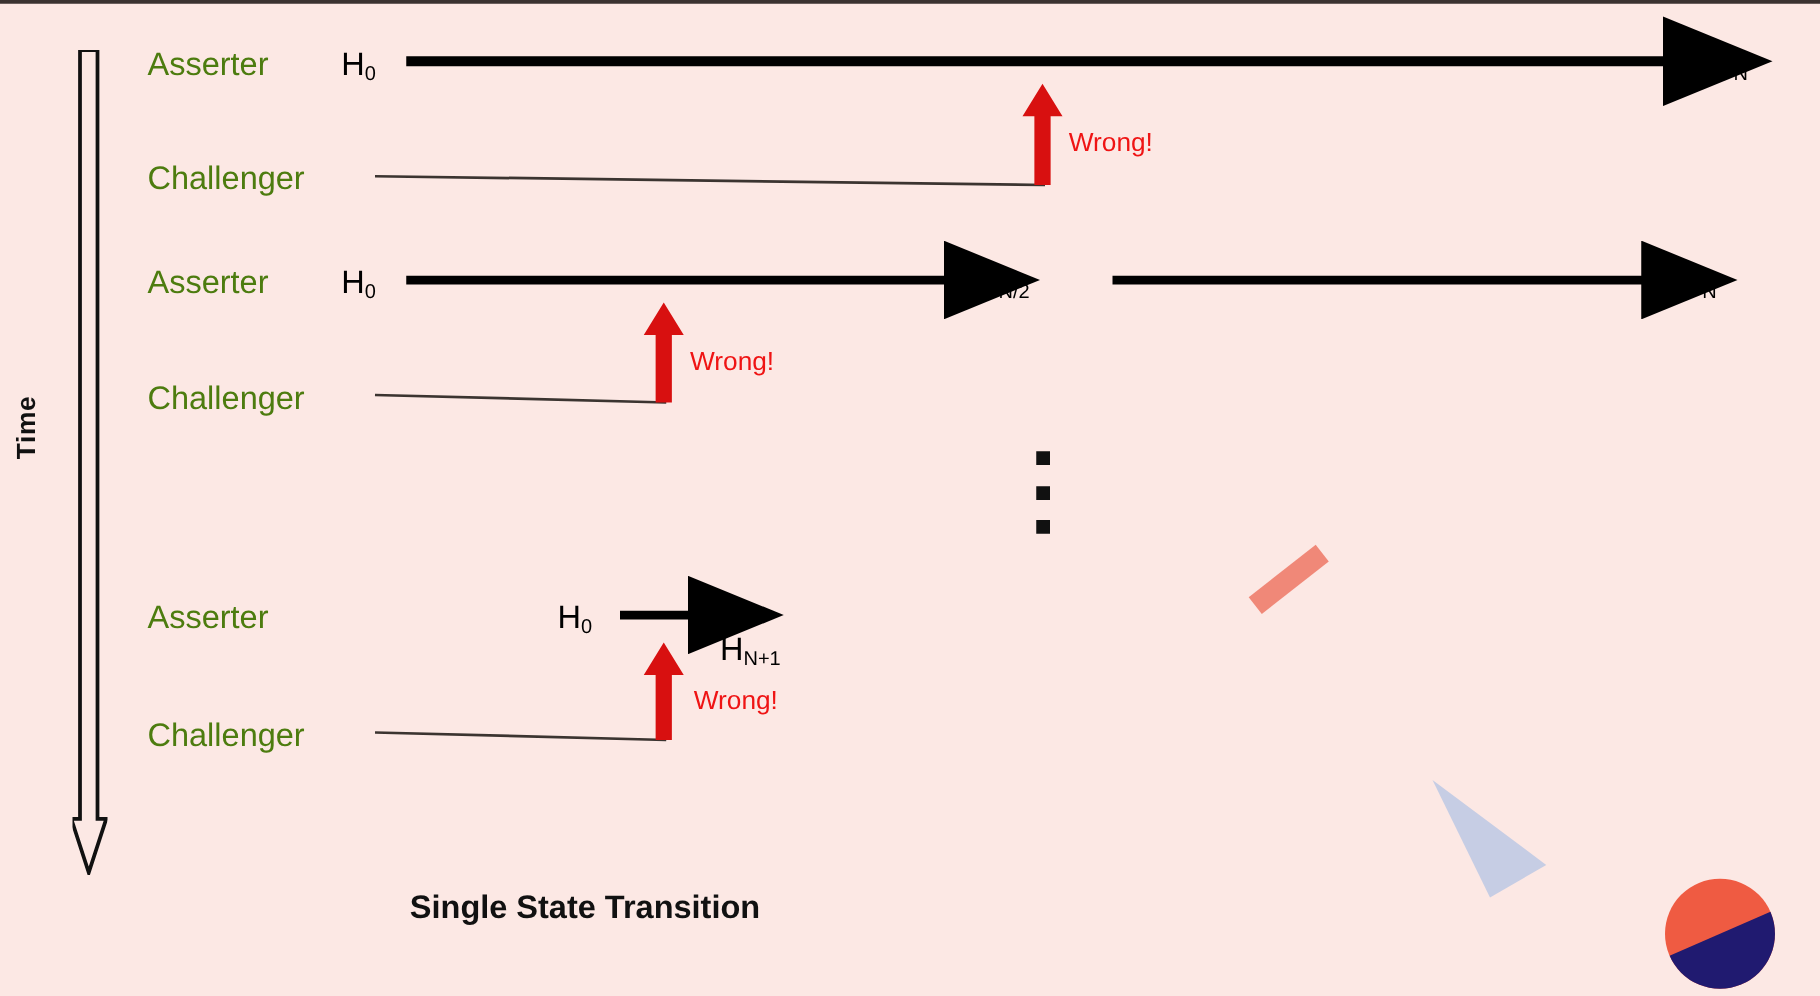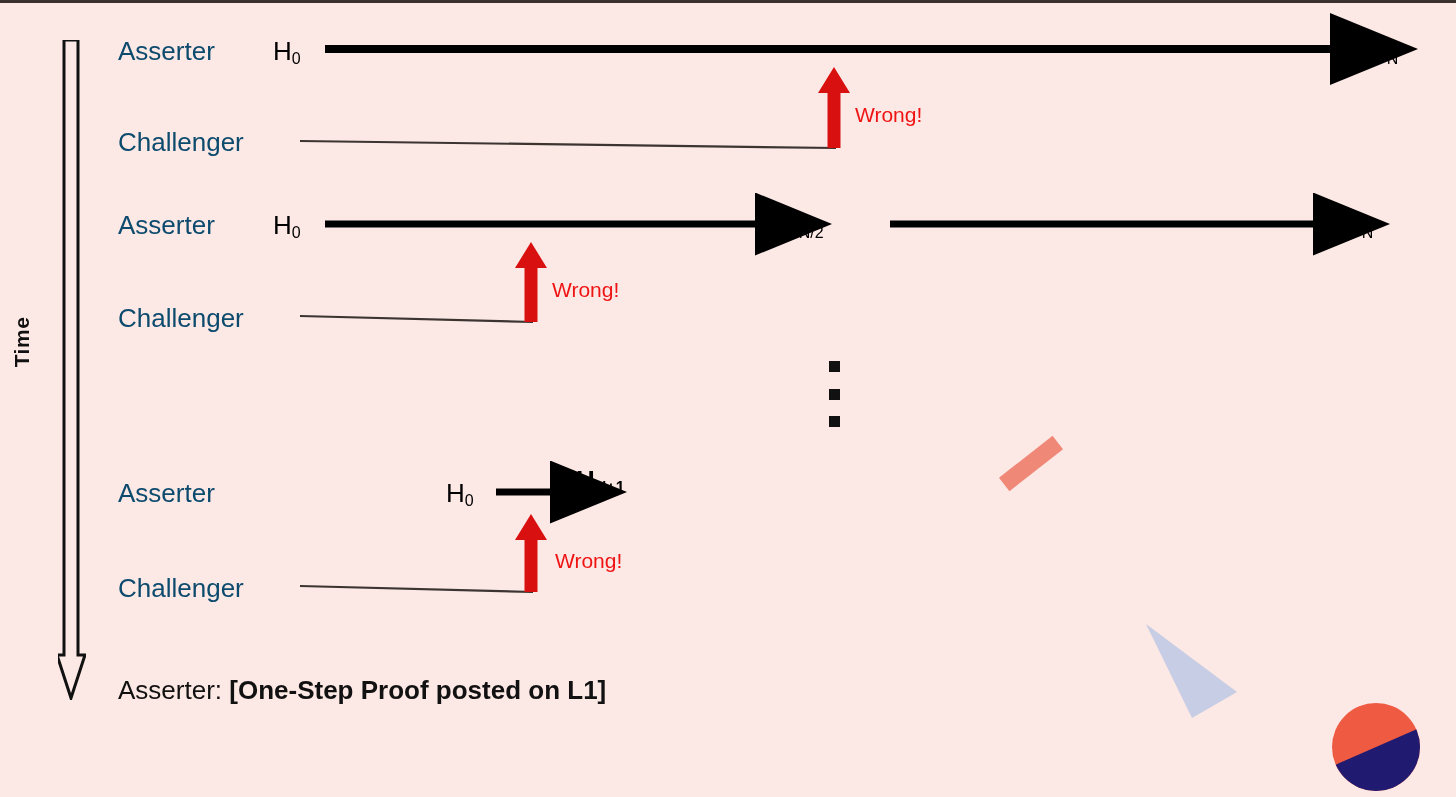--- a/index.html
+++ b/index.html
@@ -47,21 +47,21 @@
     font-size: 21px;
     font-weight: bold;
     color: #111;
     letter-spacing: 0.5px;
   }
 
   
   .role-label {
     position: absolute;
     font-size: 26px;
-    color: #0c4a6e;
+    color: #4d7c0f;
     white-space: nowrap;
     text-align: right;
   }
   .state-label {
     position: absolute;
     font-size: 26px;
     color: #000000;
     white-space: nowrap;
   }
   .state-label sub {
@@ -174,21 +174,21 @@
   <div>
     <div class="ellipsis-dot" style="left:829px; top:361px;"></div>
     <div class="ellipsis-dot" style="left:829px; top:389px;"></div>
     <div class="ellipsis-dot" style="left:829px; top:416px;"></div>
   </div>
 
   <div class="role-label" style="left:118px; top:478px;">Asserter</div>
   <div class="state-label" style="left:446px; top:478px;">
     <span>H</span><sub>0</sub>
   </div>
-  <div class="state-label" style="left:576px; top:465px;font-weight:bold;">
+  <div class="state-label" style="left:576px; top:504px;">
     <span>H</span><sub>N+1</sub>
   </div>
 
   <div class="role-label" style="left:118px; top:573px;">Challenger</div>
   <div class="wrong-label" style="left:555px; top:549px;">Wrong!</div>
 
   <svg class="layer" viewBox="0 0 1456 797">
     <defs>
       <marker id="blkArrow" markerWidth="11" markerHeight="9" refX="1" refY="4.5" orient="auto" markerUnits="strokeWidth">
         <path d="M0,0 L11,4.5 L0,9 z" fill="#000"></path>
@@ -229,24 +229,21 @@
 
     <g>
       <line x1="300" y1="586" x2="533" y2="592" stroke="#3b3430" stroke-width="2.2"></line>
     </g>
 
     <g>
       <path d="M524.5,592 L524.5,540 L515,540 L531,514 L547,540 L537.5,540 L537.5,592 Z" fill="#d81010"></path>
     </g>
   </svg>
 
-  <div class="caption">
-    <span class="lead">Asserter:</span>
-    <span class="bold">[One-Step Proof posted on L1]</span>
-  </div>
+  <div class="caption-line2">Single State Transition</div>
 
   <div class="deco-bar"></div>
 
   <svg class="layer" viewBox="0 0 1456 797">
     <polygon points="1146,624 1237,692 1192,718" fill="#c6cde4"></polygon>
     <g>
       <clipPath id="circClip">
           <circle cx="1376" cy="747" r="44"></circle>
         </clipPath>
       <g clip-path="url(#circClip)">

